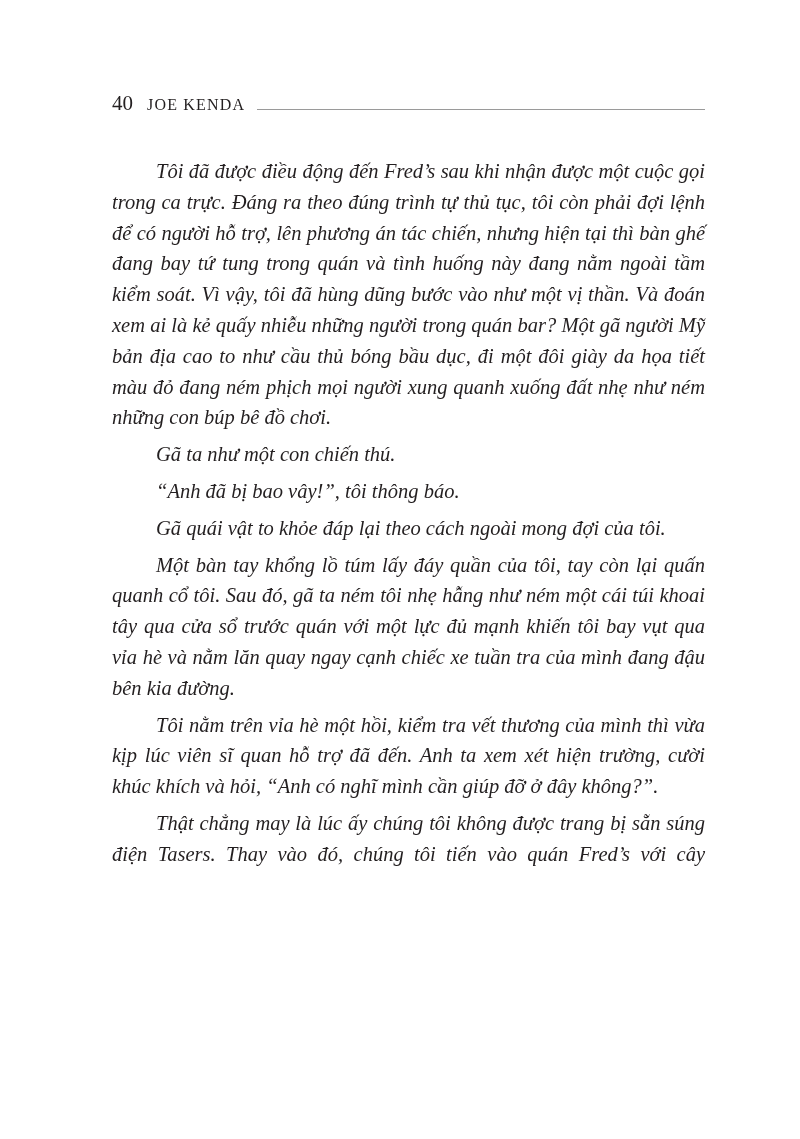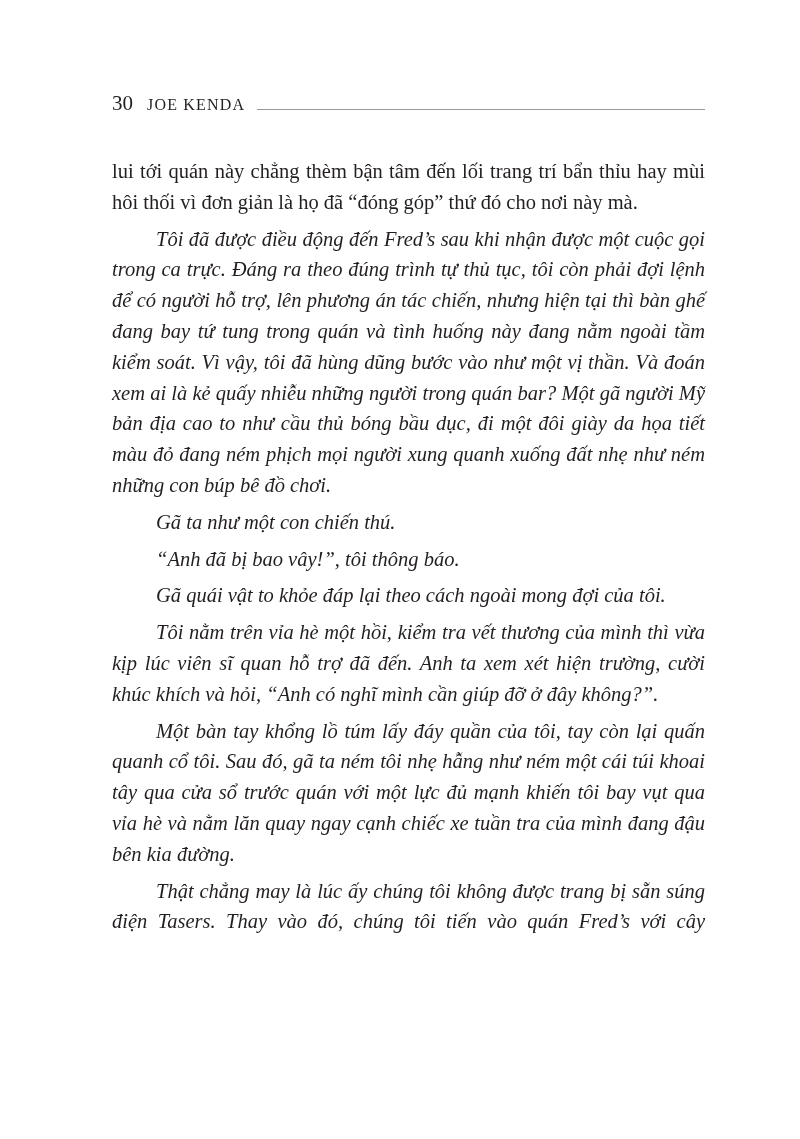--- a/index.html
+++ b/index.html
@@ -23,28 +23,27 @@
   .body p { margin: 0 0 6px 0; }
   .body p.indent { text-indent: 44px; font-style: italic; }
   .body p.cont { text-indent: 0; }
   .body p.last-line-justify { text-align-last: justify; }
 </style>
 </head>
 <body>
 
 <div class="page">
   <div class="running-head">
-    <span class="page-number">30</span>
+    <span class="page-number">40</span>
     <span class="author">JOE KENDA</span>
     <span class="rule"></span>
   </div>
 
   <div class="body">
-    <p class="cont">lui tới quán này chẳng thèm bận tâm đến lối trang trí bẩn thỉu hay mùi hôi thối vì đơn giản là họ đã “đóng góp” thứ đó cho nơi này mà.</p>
     <p class="indent">Tôi đã được điều động đến Fred’s sau khi nhận được một cuộc gọi trong ca trực. Đáng ra theo đúng trình tự thủ tục, tôi còn phải đợi lệnh để có người hỗ trợ, lên phương án tác chiến, nhưng hiện tại thì bàn ghế đang bay tứ tung trong quán và tình huống này đang nằm ngoài tầm kiểm soát. Vì vậy, tôi đã hùng dũng bước vào như một vị thần. Và đoán xem ai là kẻ quấy nhiễu những người trong quán bar? Một gã người Mỹ bản địa cao to như cầu thủ bóng bầu dục, đi một đôi giày da họa tiết màu đỏ đang ném phịch mọi người xung quanh xuống đất nhẹ như ném những con búp bê đồ chơi.</p>
     <p class="indent">Gã ta như một con chiến thú.</p>
     <p class="indent">“Anh đã bị bao vây!”, tôi thông báo.</p>
     <p class="indent">Gã quái vật to khỏe đáp lại theo cách ngoài mong đợi của tôi.</p>
+    <p class="indent">Một bàn tay khổng lồ túm lấy đáy quần của tôi, tay còn lại quấn quanh cổ tôi. Sau đó, gã ta ném tôi nhẹ hẫng như ném một cái túi khoai tây qua cửa sổ trước quán với một lực đủ mạnh khiến tôi bay vụt qua vỉa hè và nằm lăn quay ngay cạnh chiếc xe tuần tra của mình đang đậu bên kia đường.</p>
     <p class="indent">Tôi nằm trên vỉa hè một hồi, kiểm tra vết thương của mình thì vừa kịp lúc viên sĩ quan hỗ trợ đã đến. Anh ta xem xét hiện trường, cười khúc khích và hỏi, “Anh có nghĩ mình cần giúp đỡ ở đây không?”.</p>
-    <p class="indent">Một bàn tay khổng lồ túm lấy đáy quần của tôi, tay còn lại quấn quanh cổ tôi. Sau đó, gã ta ném tôi nhẹ hẫng như ném một cái túi khoai tây qua cửa sổ trước quán với một lực đủ mạnh khiến tôi bay vụt qua vỉa hè và nằm lăn quay ngay cạnh chiếc xe tuần tra của mình đang đậu bên kia đường.</p>
     <p class="indent last-line-justify">Thật chẳng may là lúc ấy chúng tôi không được trang bị sẵn súng điện Tasers. Thay vào đó, chúng tôi tiến vào quán Fred’s với cây</p>
   </div>
 </div>
 
 </body></html>

